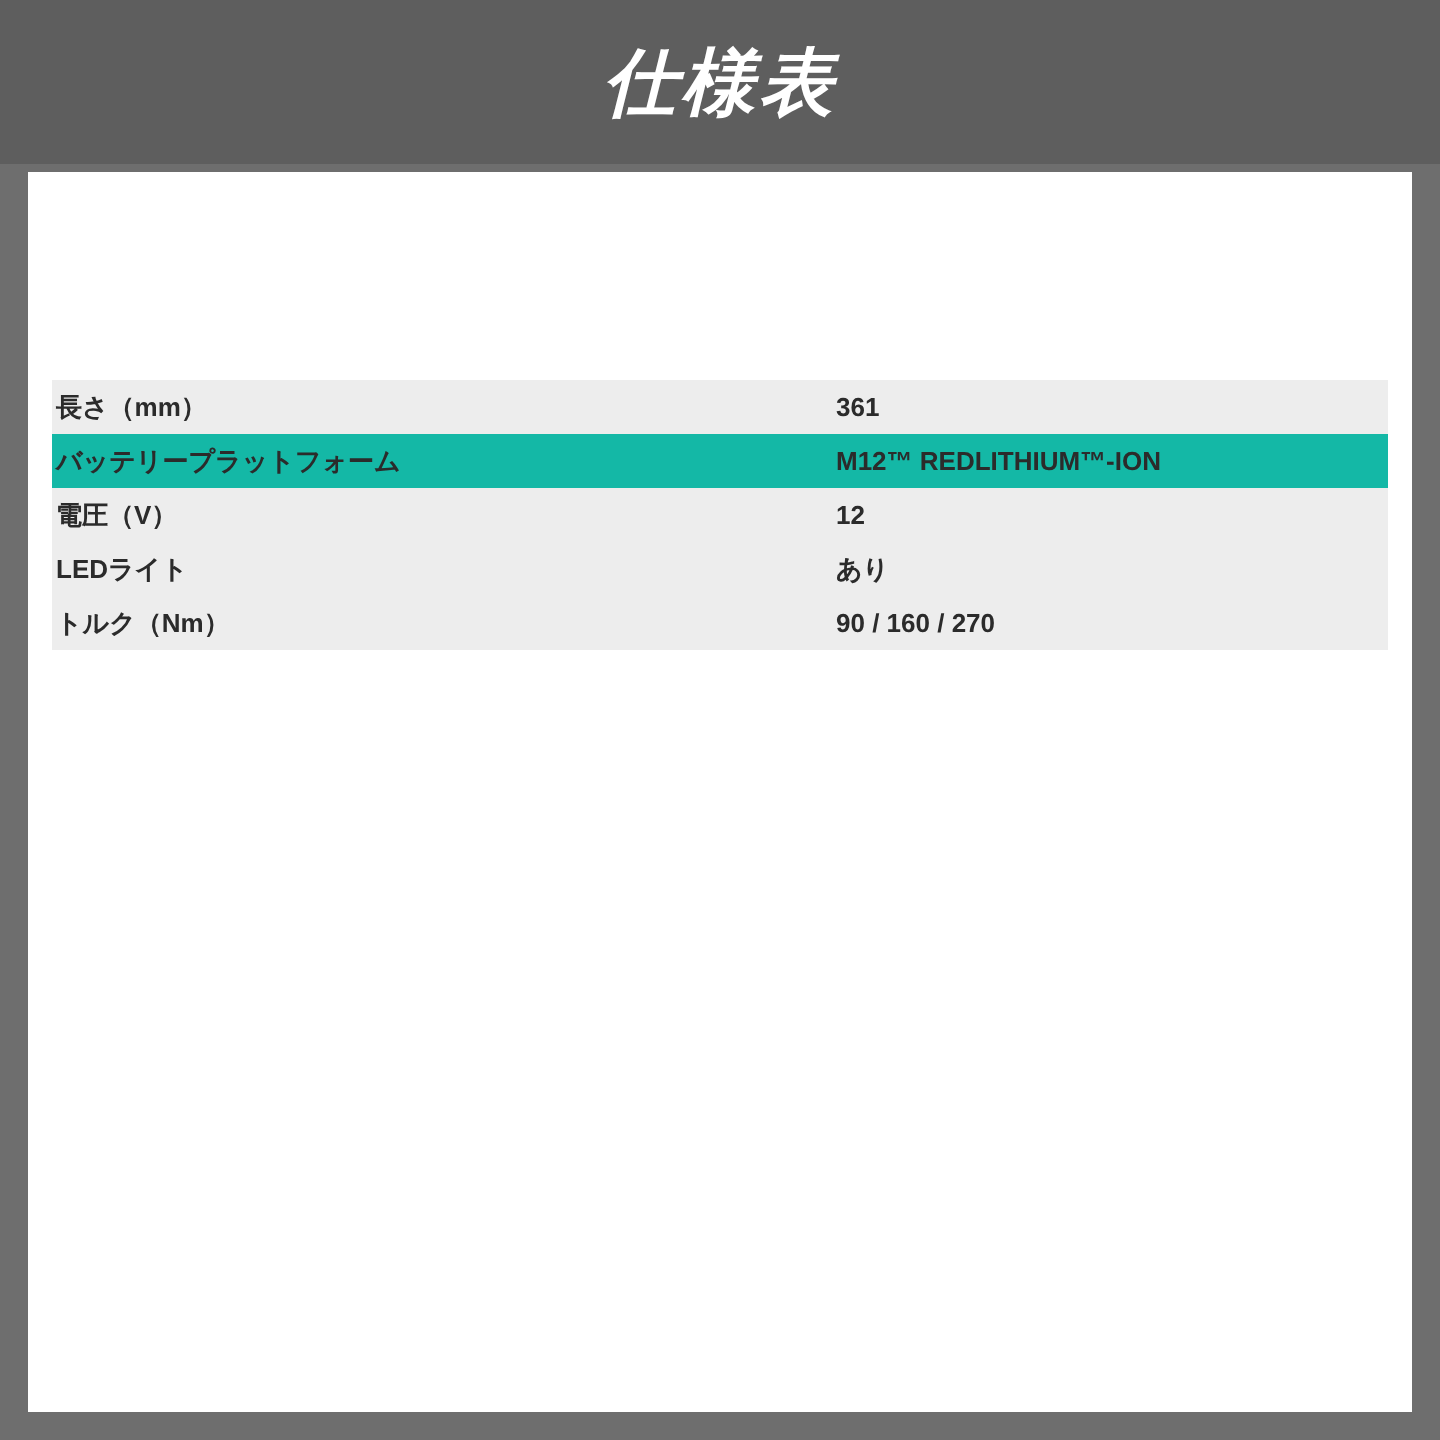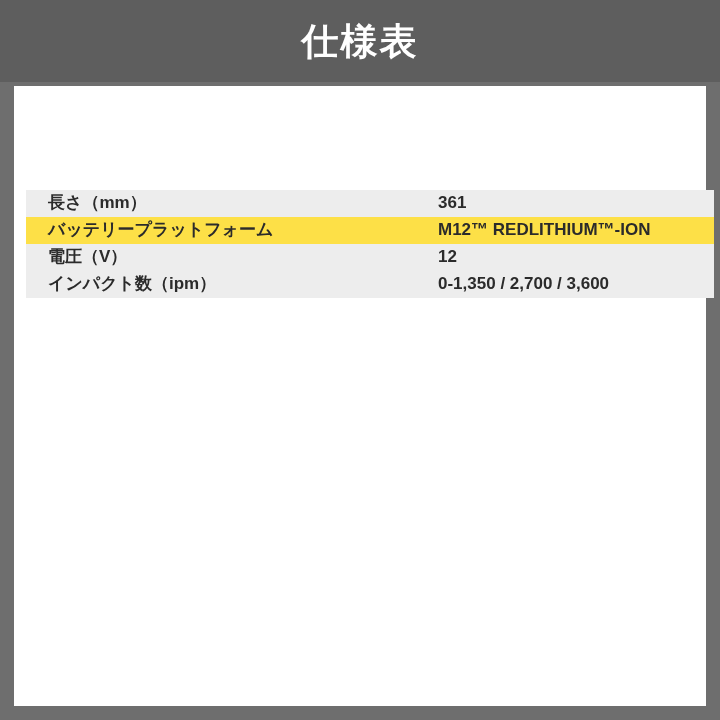--- a/index.html
+++ b/index.html
@@ -26,20 +26,21 @@
     display: flex;
     align-items: center;
     justify-content: center;
   }
   .header-title {
     color: #ffffff;
     font-size: 37px;
     font-weight: bold;
     letter-spacing: 2px;
     line-height: 1;
+    font-style: italic;
   }
   .sheet {
     position: absolute;
     left: 14px;
     top: 86px;
     width: 692px;
     height: 620px;
     background: #ffffff;
   }
   .spec-table {
@@ -50,26 +51,26 @@
     border-collapse: collapse;
     table-layout: fixed;
   }
   .spec-table tr {
     height: 27px;
   }
   .spec-table tr.odd {
     background: #ededed;
   }
   .spec-table tr.even {
-    background: #fde047;
+    background: #14b8a6;
   }
   .spec-table td {
-    font-size: 17px;
+    font-size: 13px;
     color: #2b2b2b;
-    padding: 0 0 0 22px;
+    padding: 0 0 0 2px;
     vertical-align: middle;
     line-height: 1.2;
     white-space: nowrap;
     overflow: hidden;
     text-overflow: ellipsis;
     margin-top: 48px;
   }
   .spec-table td.label {
     width: 382px;
     font-weight: bold;
@@ -106,21 +107,25 @@
         </tr>
         <tr class="even">
           <td class="label">バッテリープラットフォーム</td>
           <td class="value">M12™ REDLITHIUM™-ION</td>
         </tr>
         <tr class="odd">
           <td class="label">電圧（V）</td>
           <td class="value">12</td>
         </tr>
         <tr class="odd">
-          <td class="label">インパクト数（ipm）</td>
-          <td class="value">0-1,350 / 2,700 / 3,600</td>
+          <td class="label">LEDライト</td>
+          <td class="value">あり</td>
+        </tr>
+        <tr class="odd">
+          <td class="label">トルク（Nm）</td>
+          <td class="value">90 / 160 / 270</td>
         </tr>
       </tbody>
     </table>
   </div>
 
   <div class="bottom-strip"></div>
 </div>
 
 </body></html>

